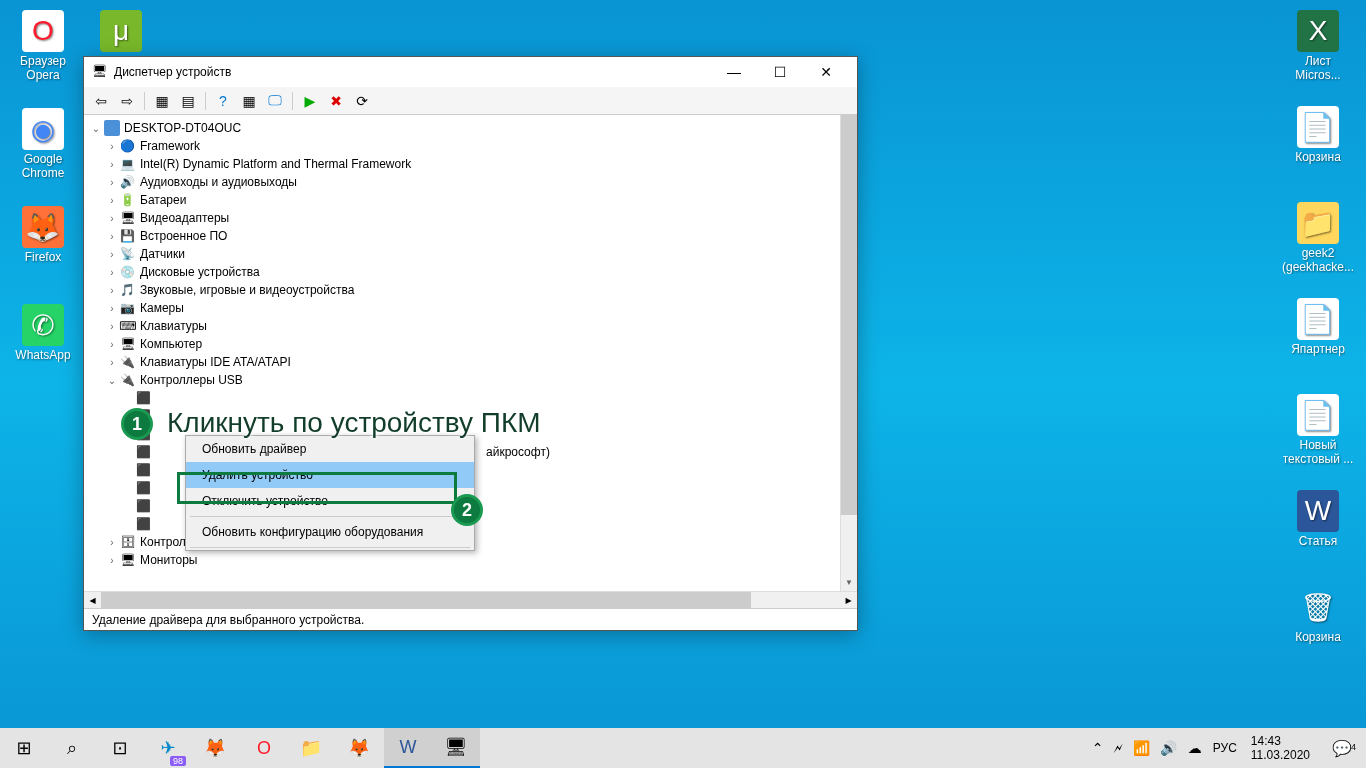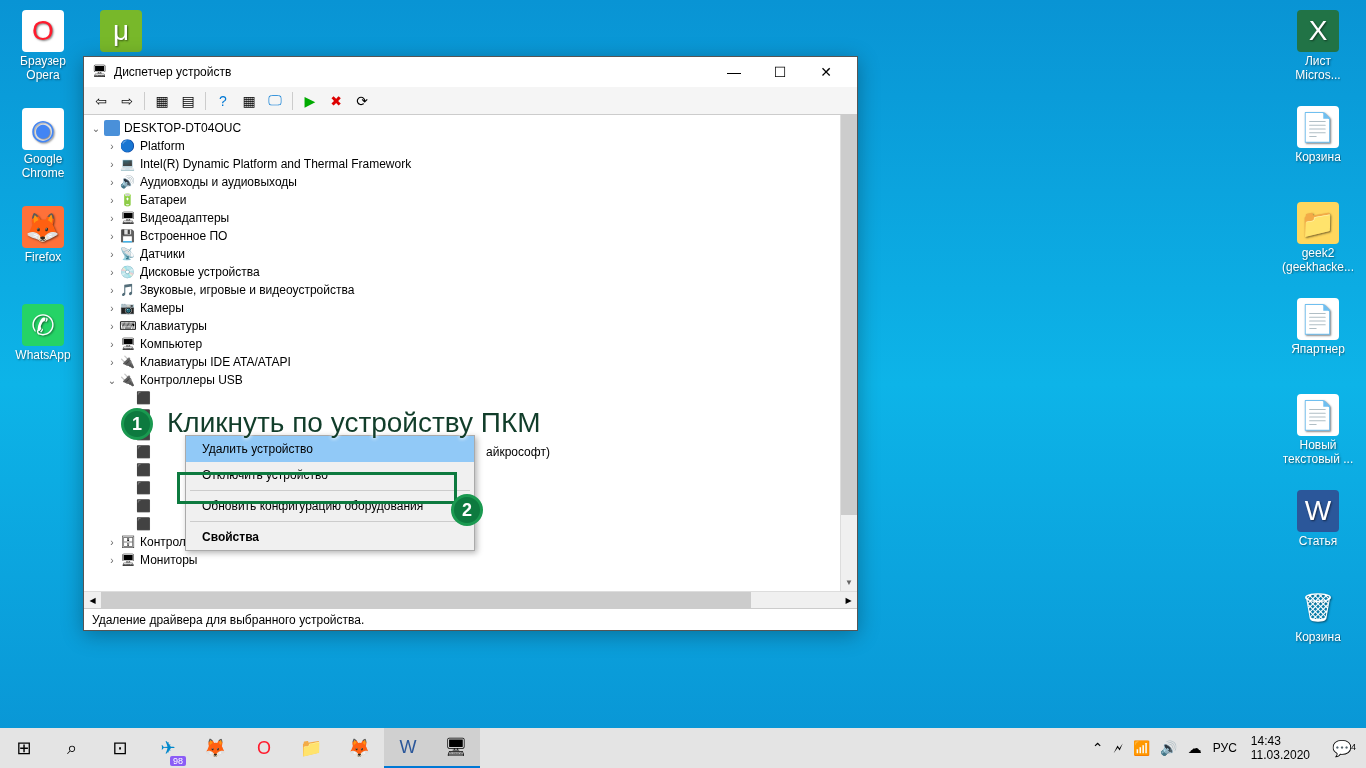--- a/index.html
+++ b/index.html
@@ -147,21 +147,21 @@
     <div class="tree">
       <div class="tree-item" style="padding-left:4px">
         <span class="expander">⌄</span>
         <span class="node-icon icon-computer"></span>
         <span>DESKTOP-DT04OUC</span>
       </div>
       <div id="tree-cats">
           <div class="tree-item" style="padding-left: 20px;">
             <span class="expander">›</span>
             <span class="node-icon">🔵</span>
-            <span>Platform</span>
+            <span>Framework</span>
           </div>
           <div class="tree-item" style="padding-left: 20px;">
             <span class="expander">›</span>
             <span class="node-icon">💻</span>
             <span>Intel(R) Dynamic Platform and Thermal Framework</span>
           </div>
           <div class="tree-item" style="padding-left: 20px;">
             <span class="expander">›</span>
             <span class="node-icon">🔊</span>
             <span>Аудиовходы и аудиовыходы</span>
@@ -280,26 +280,26 @@
         <div class="h-thumb"></div>
       </div>
     <div class="h-arrow">▶</div>
   </div>
   <div class="statusbar">
     <span>Удаление драйвера для выбранного устройства.</span>
   </div>
 </div>
 
 <div class="context-menu" id="ctx-menu">
+    <div class="cm-item">Обновить драйвер</div>
     <div class="cm-item highlighted">Удалить устройство</div>
     <div class="cm-item">Отключить устройство</div>
     <div class="cm-sep"></div>
     <div class="cm-item">Обновить конфигурацию оборудования</div>
     <div class="cm-sep"></div>
-    <div class="cm-item bold">Свойства</div>
   </div>
 
 <div class="annotation-badge" style="left:121px; top:408px">
     <span>1</span>
   </div>
 <div class="annotation-text" style="left:167px; top:407px">Кликнуть по устройству ПКМ</div>
 <div class="annotation-box" style="left:177px; top:472px; width:280px; height:32px"></div>
 <div class="annotation-badge" style="left:451px; top:494px">
     <span>2</span>
   </div>

